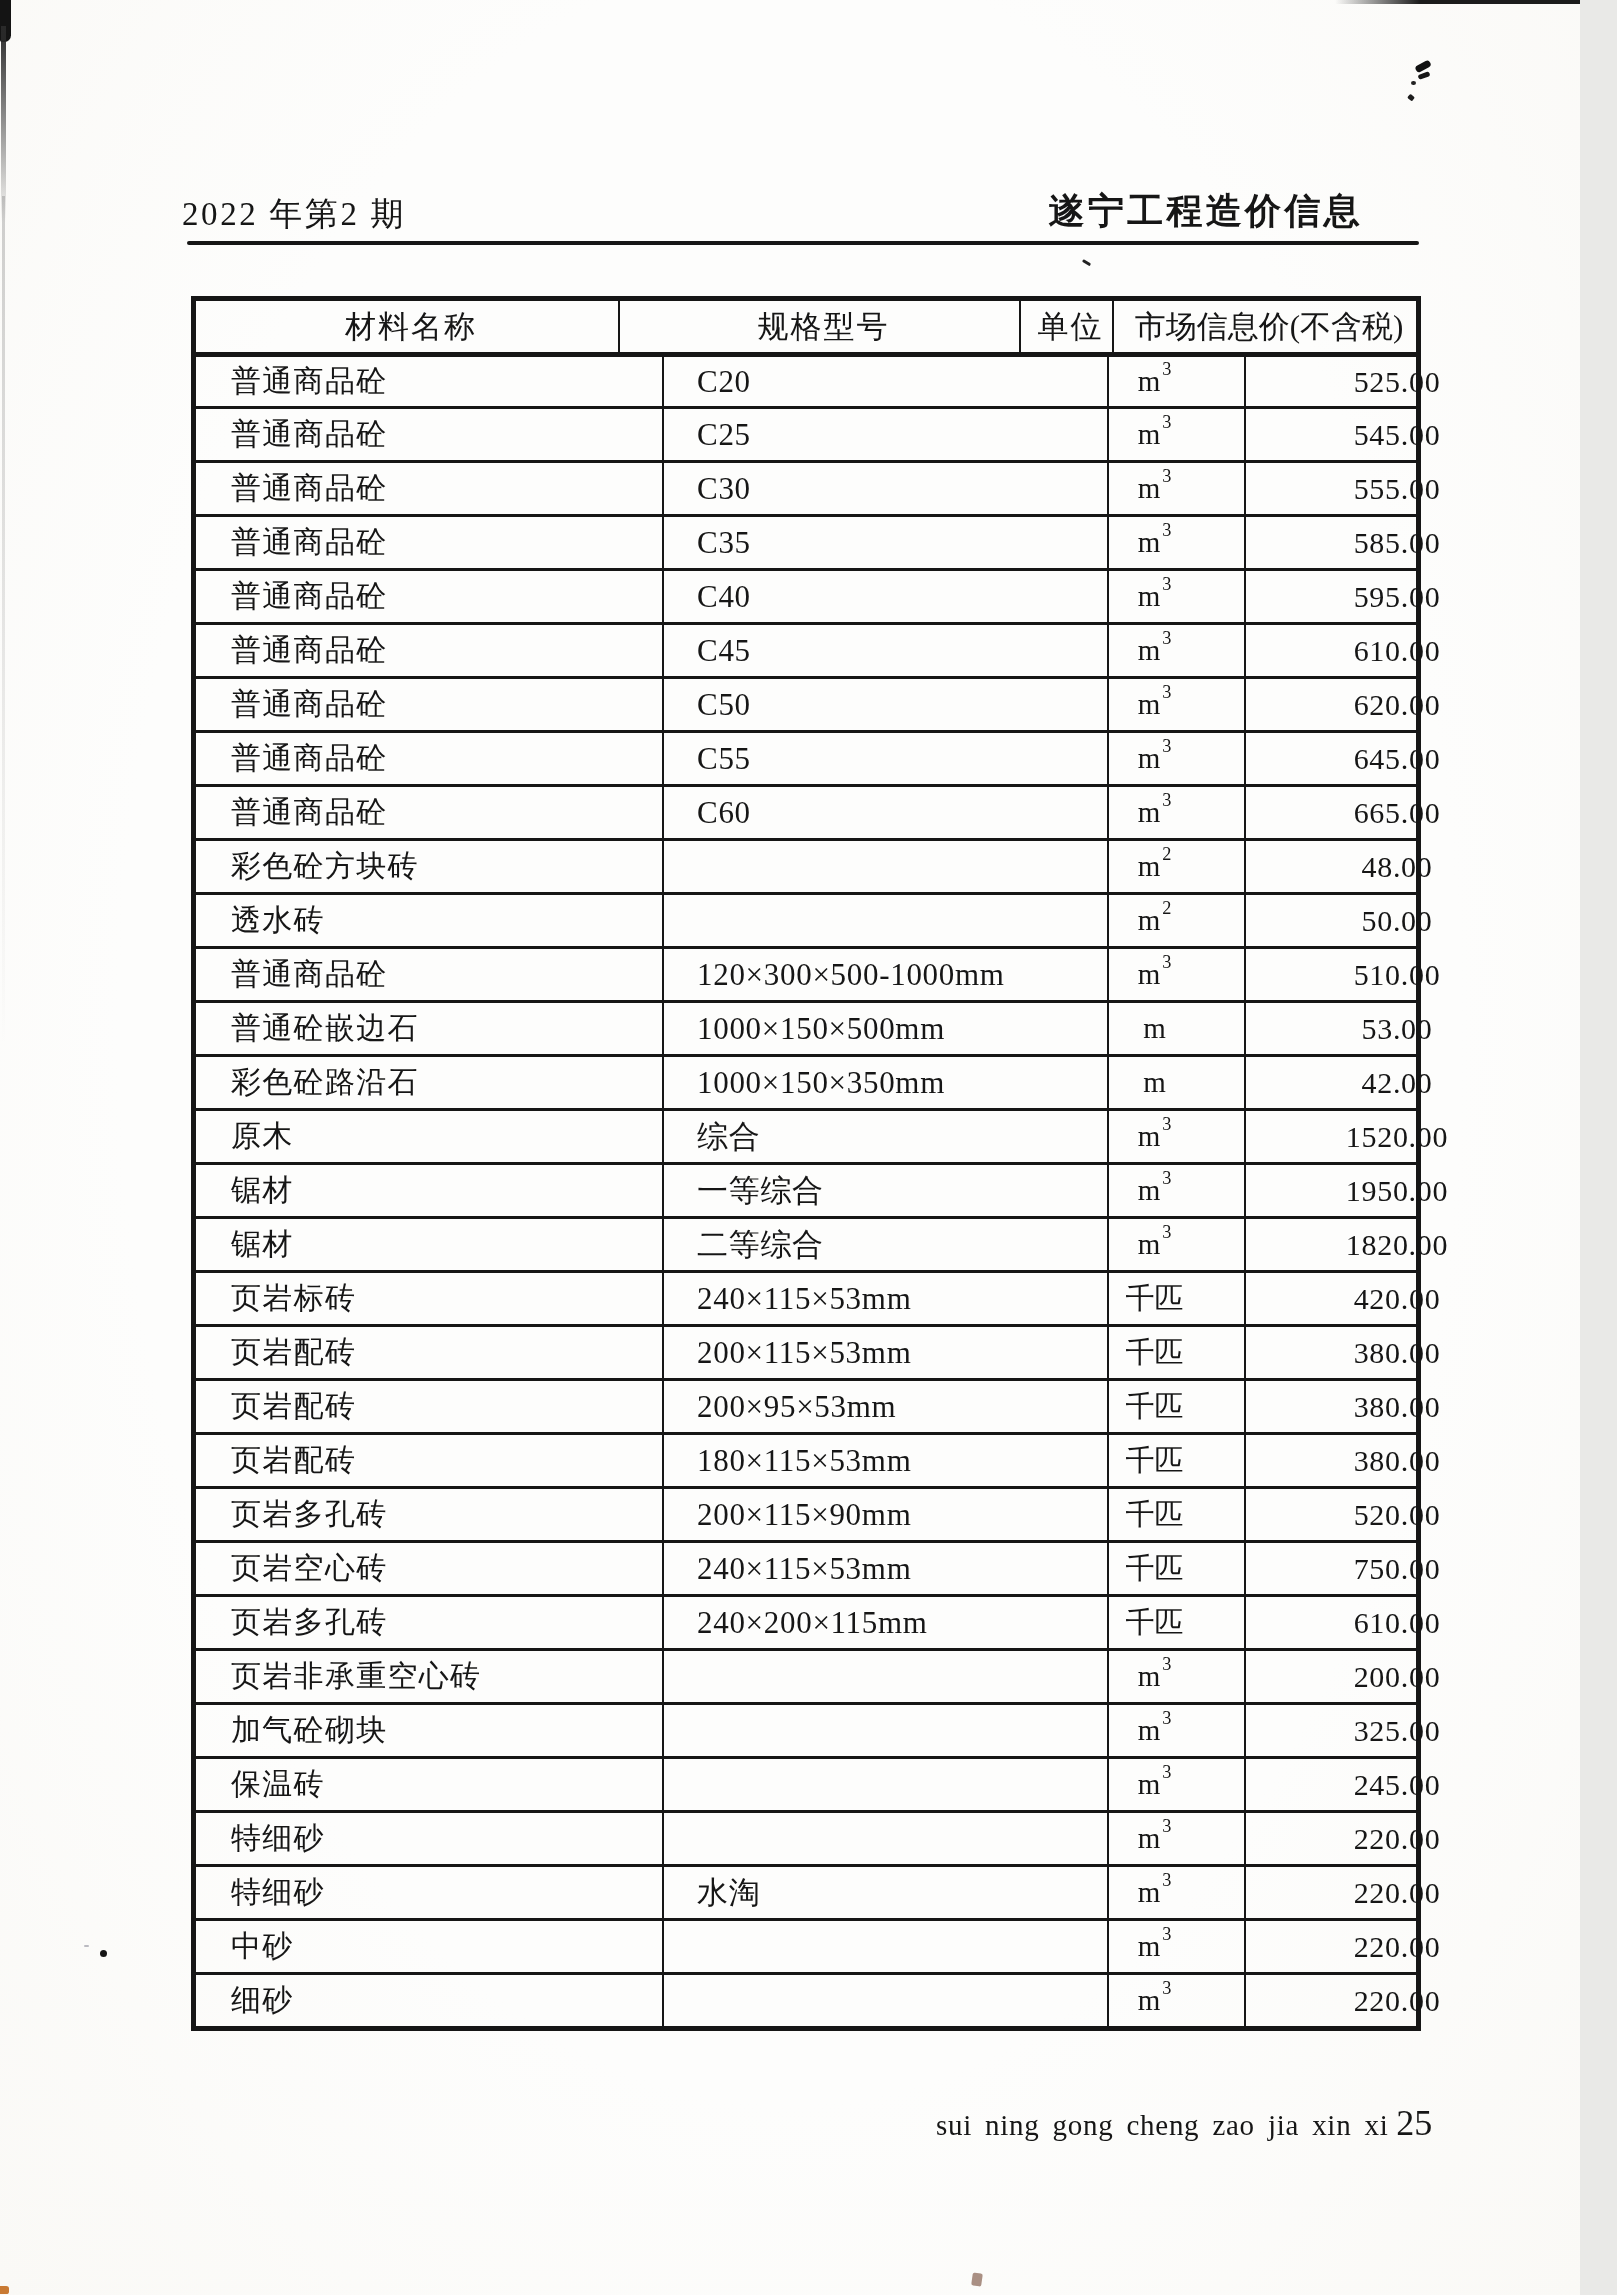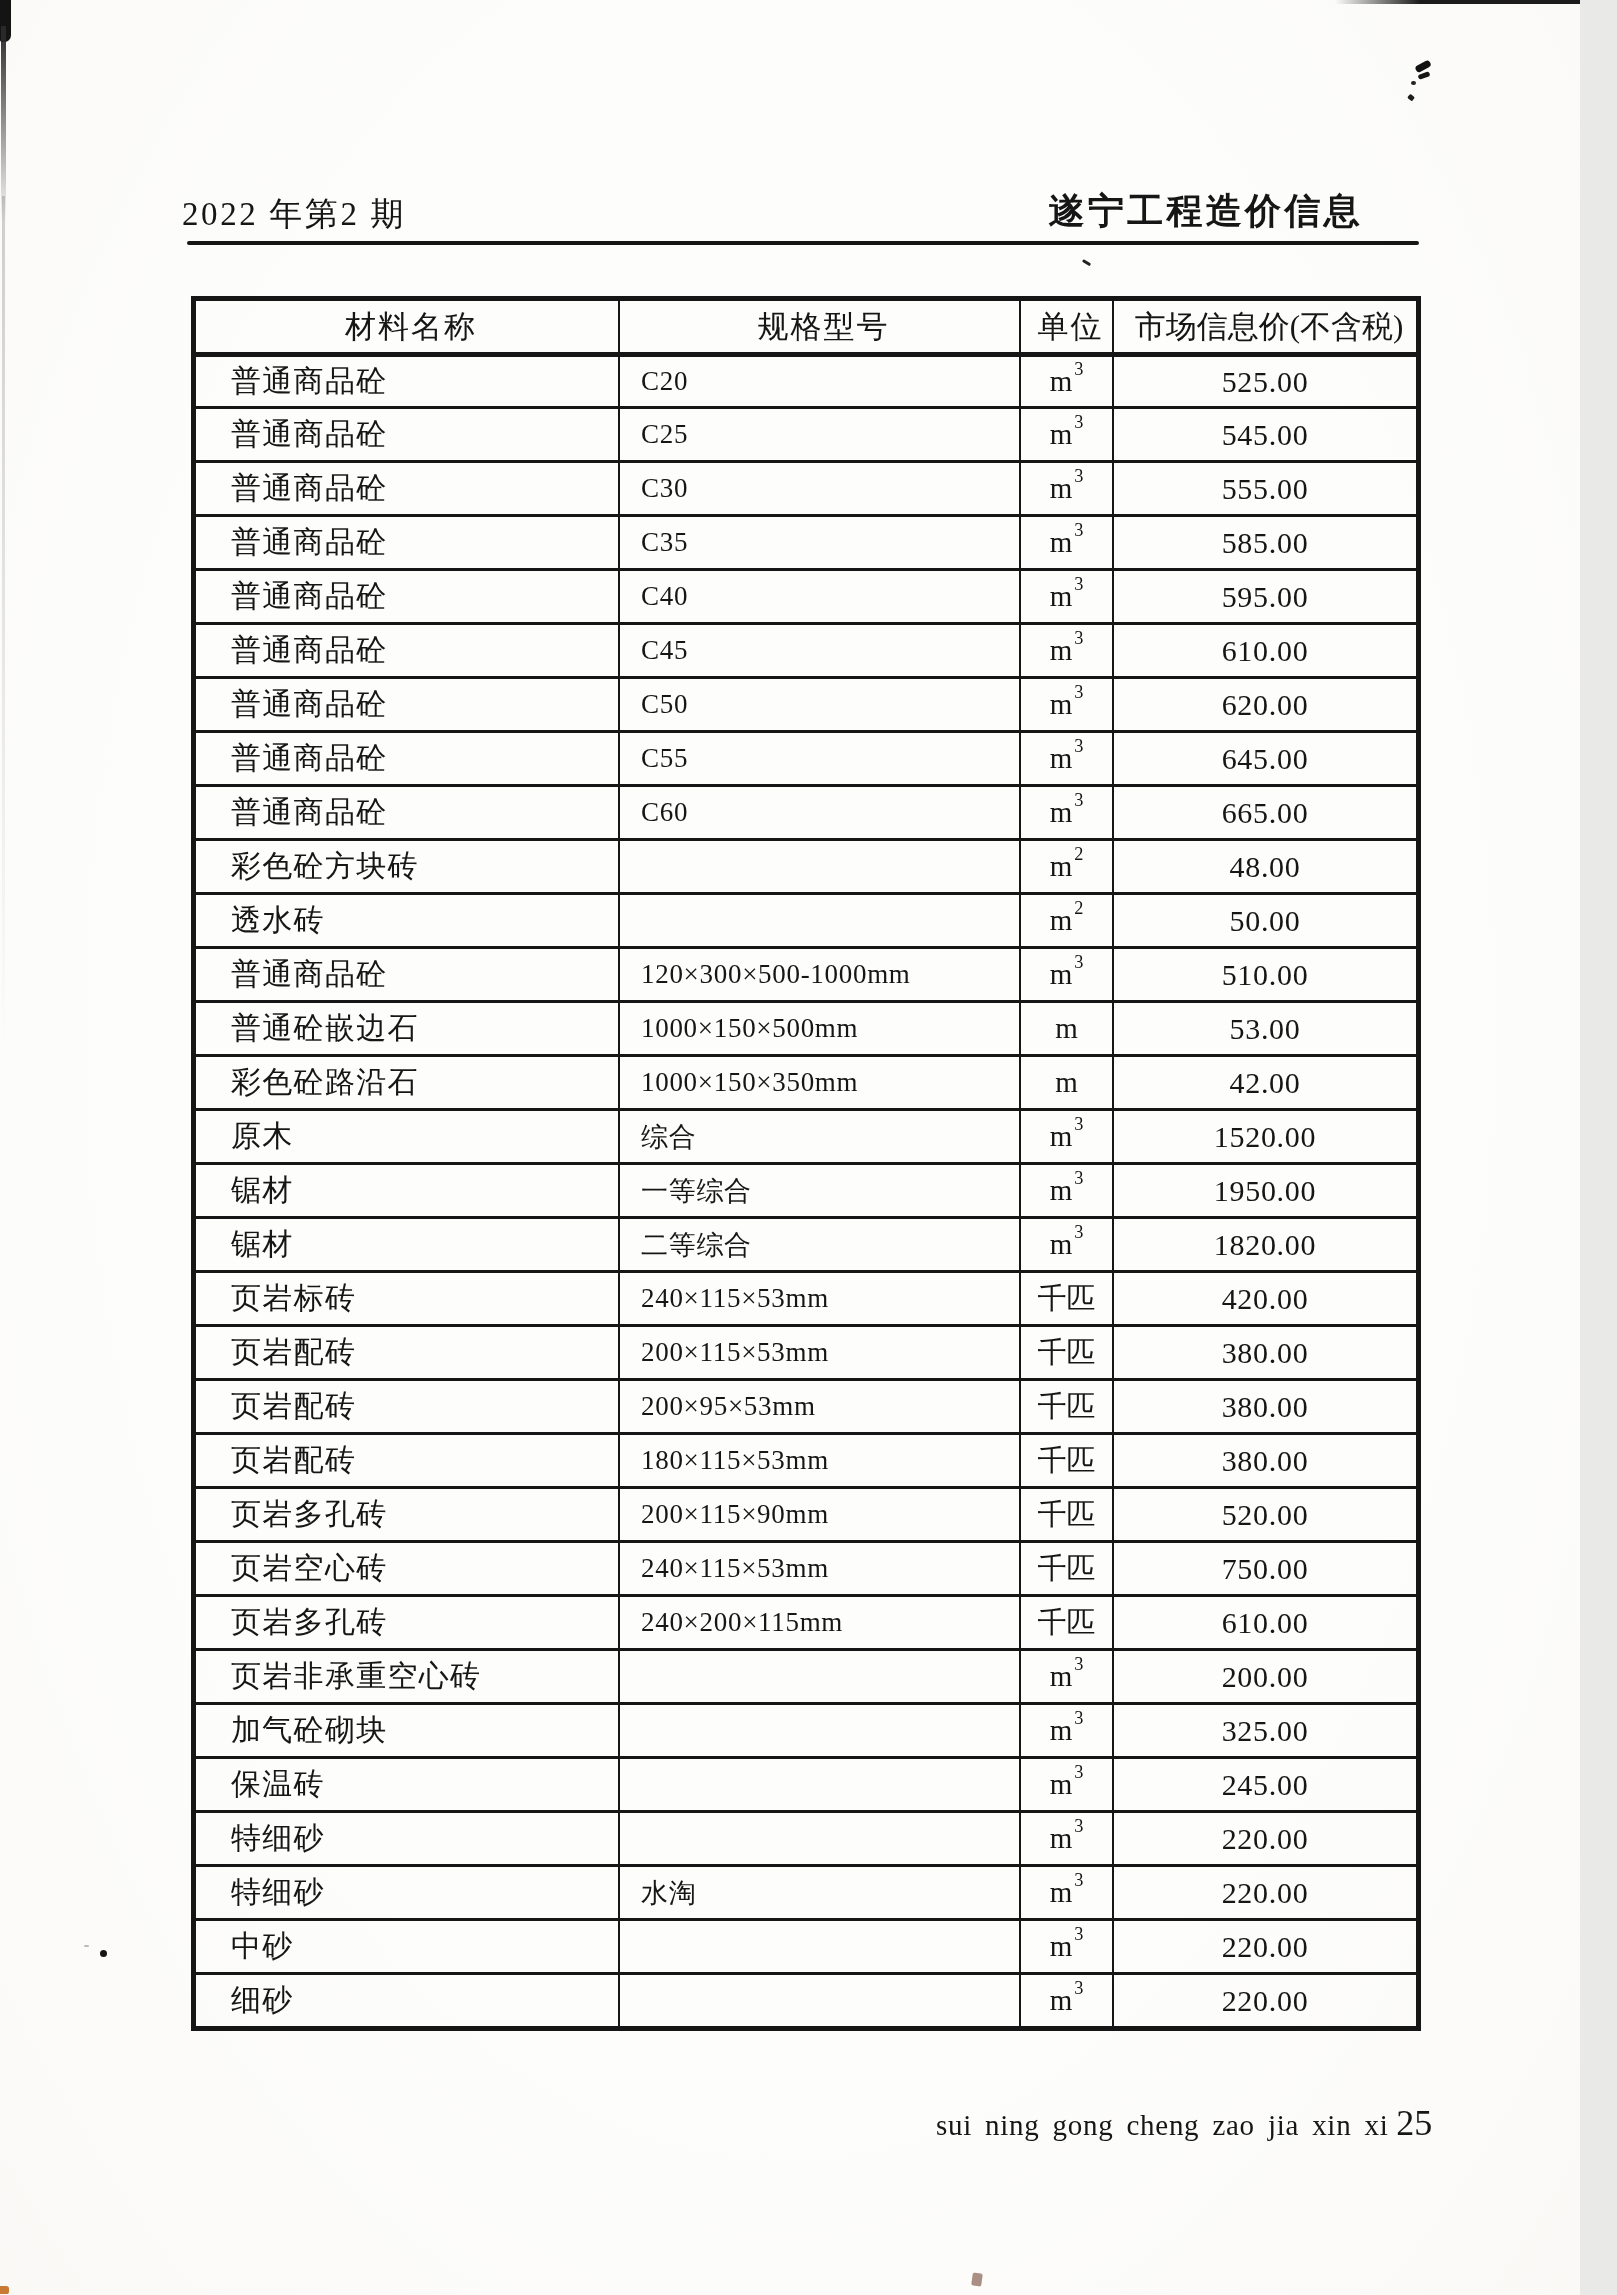--- a/index.html
+++ b/index.html
@@ -36,31 +36,31 @@
   .tbl{
     position:absolute;left:191px;top:296px;width:1230px;
     border:5.2px solid var(--ink);box-sizing:border-box;
     background:transparent;
   }
   .thead,.row{
     display:grid;grid-template-columns:422px 401px 93px 304px;
     box-sizing:border-box;
   }
   .thead{height:51px;}
-  .row{height:54px;border-top:3.3px solid var(--ink);}
+  .row{height:54px;border-top:3.3px solid var(--ink);gap:44px;}
   .row.first{border-top-width:5.2px;}
   .cell,.th{
     display:flex;align-items:center;box-sizing:border-box;overflow:hidden;
     white-space:nowrap;
   }
   .cell + .cell, .th + .th{border-left:2.6px solid var(--ink);}
   .th{justify-content:center;font-size:31px;letter-spacing:2px;padding-left:8px;}
   .th.th-price{font-size:31px;letter-spacing:0;}
   .c-name{padding-left:35px;font-size:30px;letter-spacing:1.3px;}
-  .c-spec{padding-left:21px;font-size:27px;letter-spacing:0.7px;}
+  .c-spec{padding-left:33px;font-size:31px;letter-spacing:0.7px;}
   .c-unit{justify-content:center;font-size:29px;}
   .c-unit sup{font-size:18.3px;line-height:0;position:relative;top:-13px;margin-left:2px;}
   .c-price{justify-content:center;font-size:30px;letter-spacing:0.7px;}
 
   
   .footer{
     position:absolute;top:2102px;left:936px;
     font-size:29px;letter-spacing:0.7px;word-spacing:5.2px;white-space:nowrap;
   }
   .page-num{font-size:36px;margin-left:7.9px;letter-spacing:0;}

